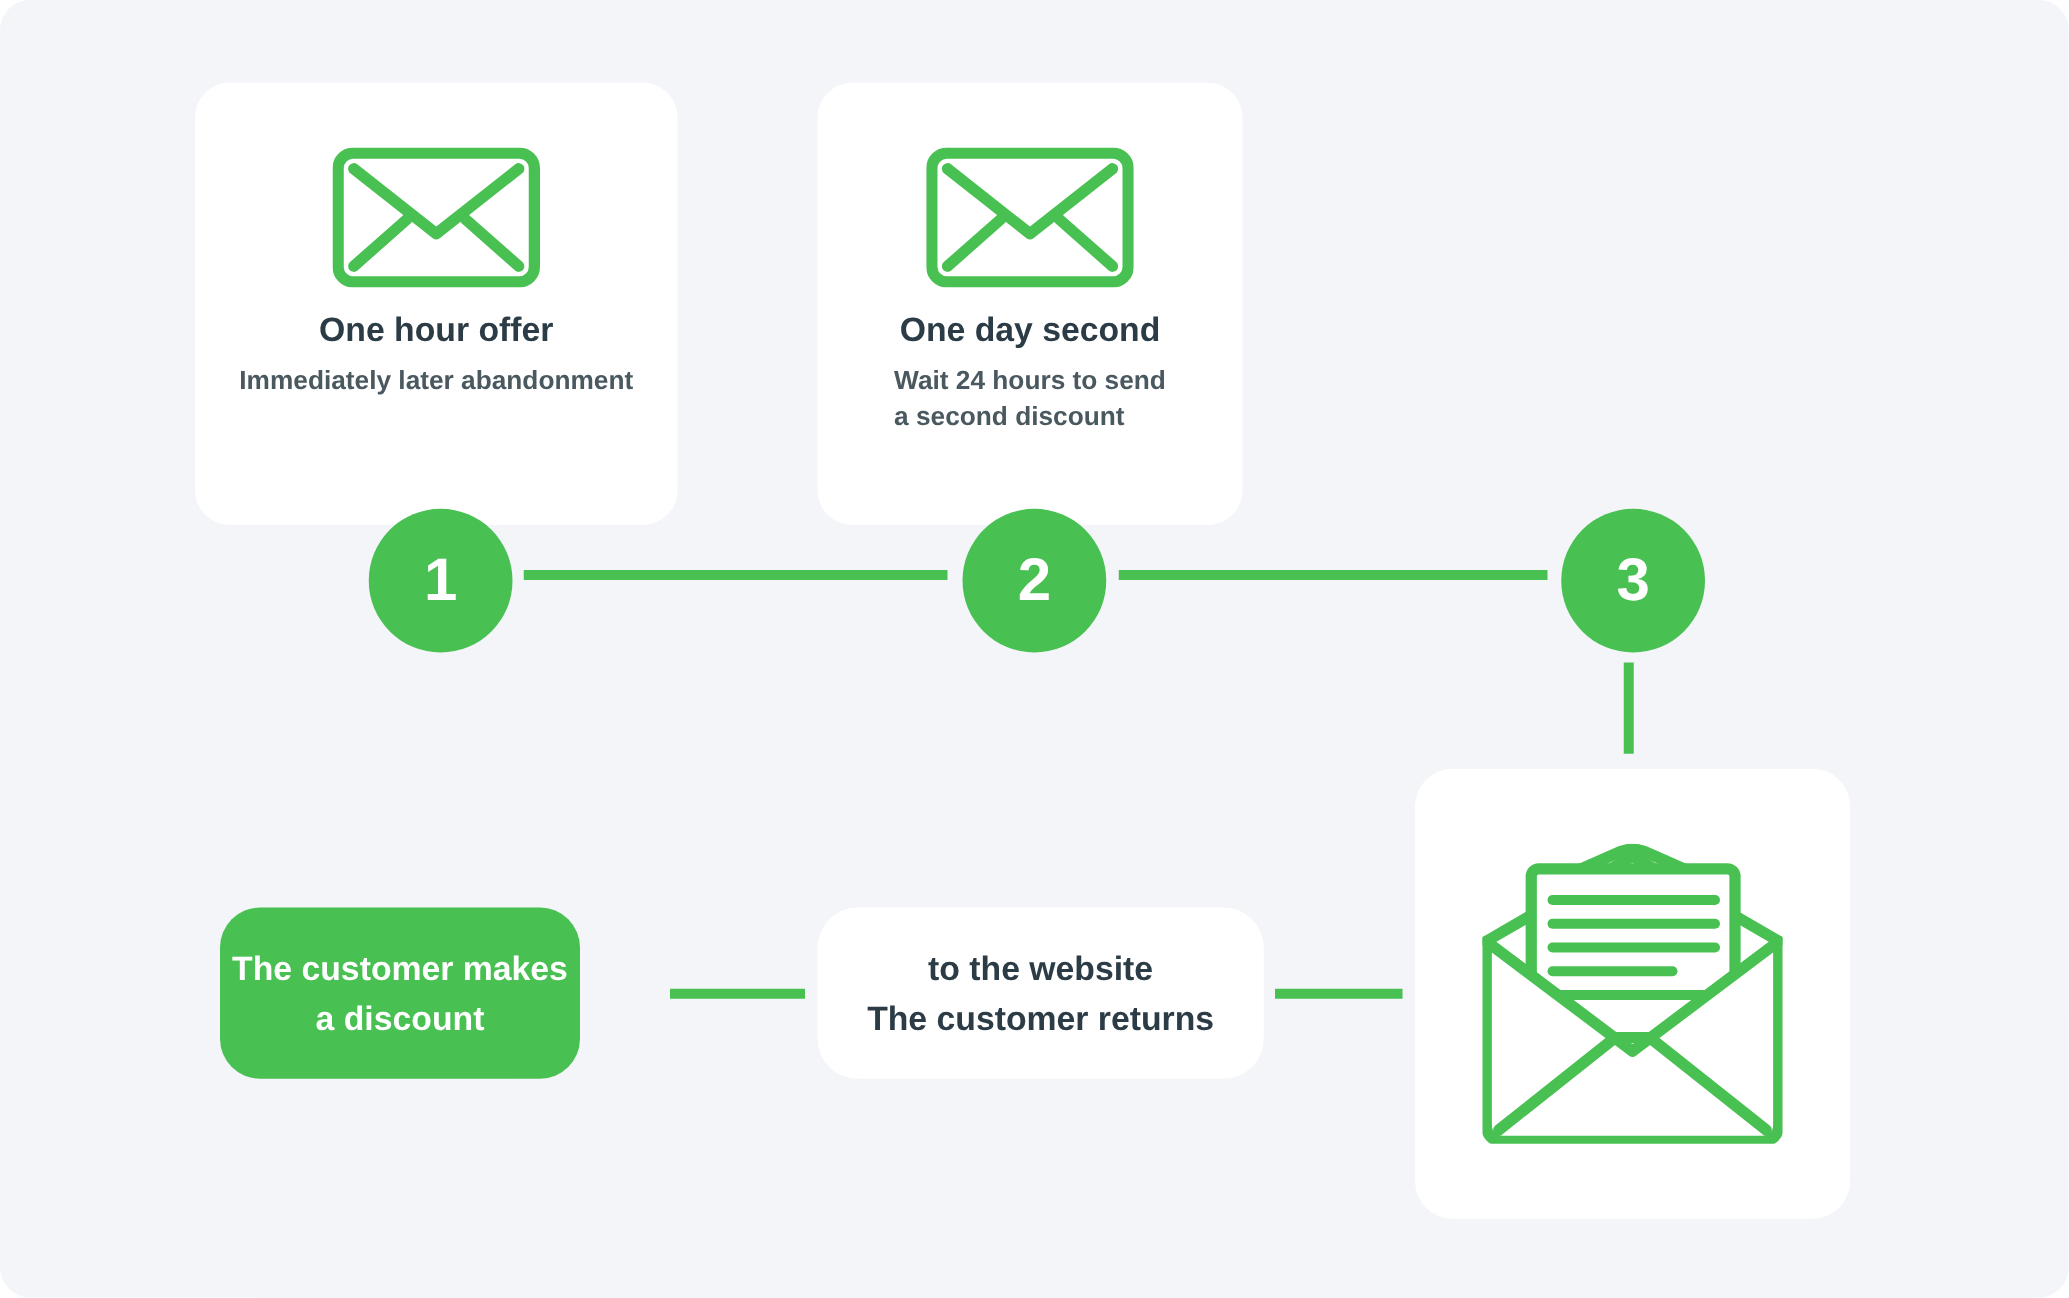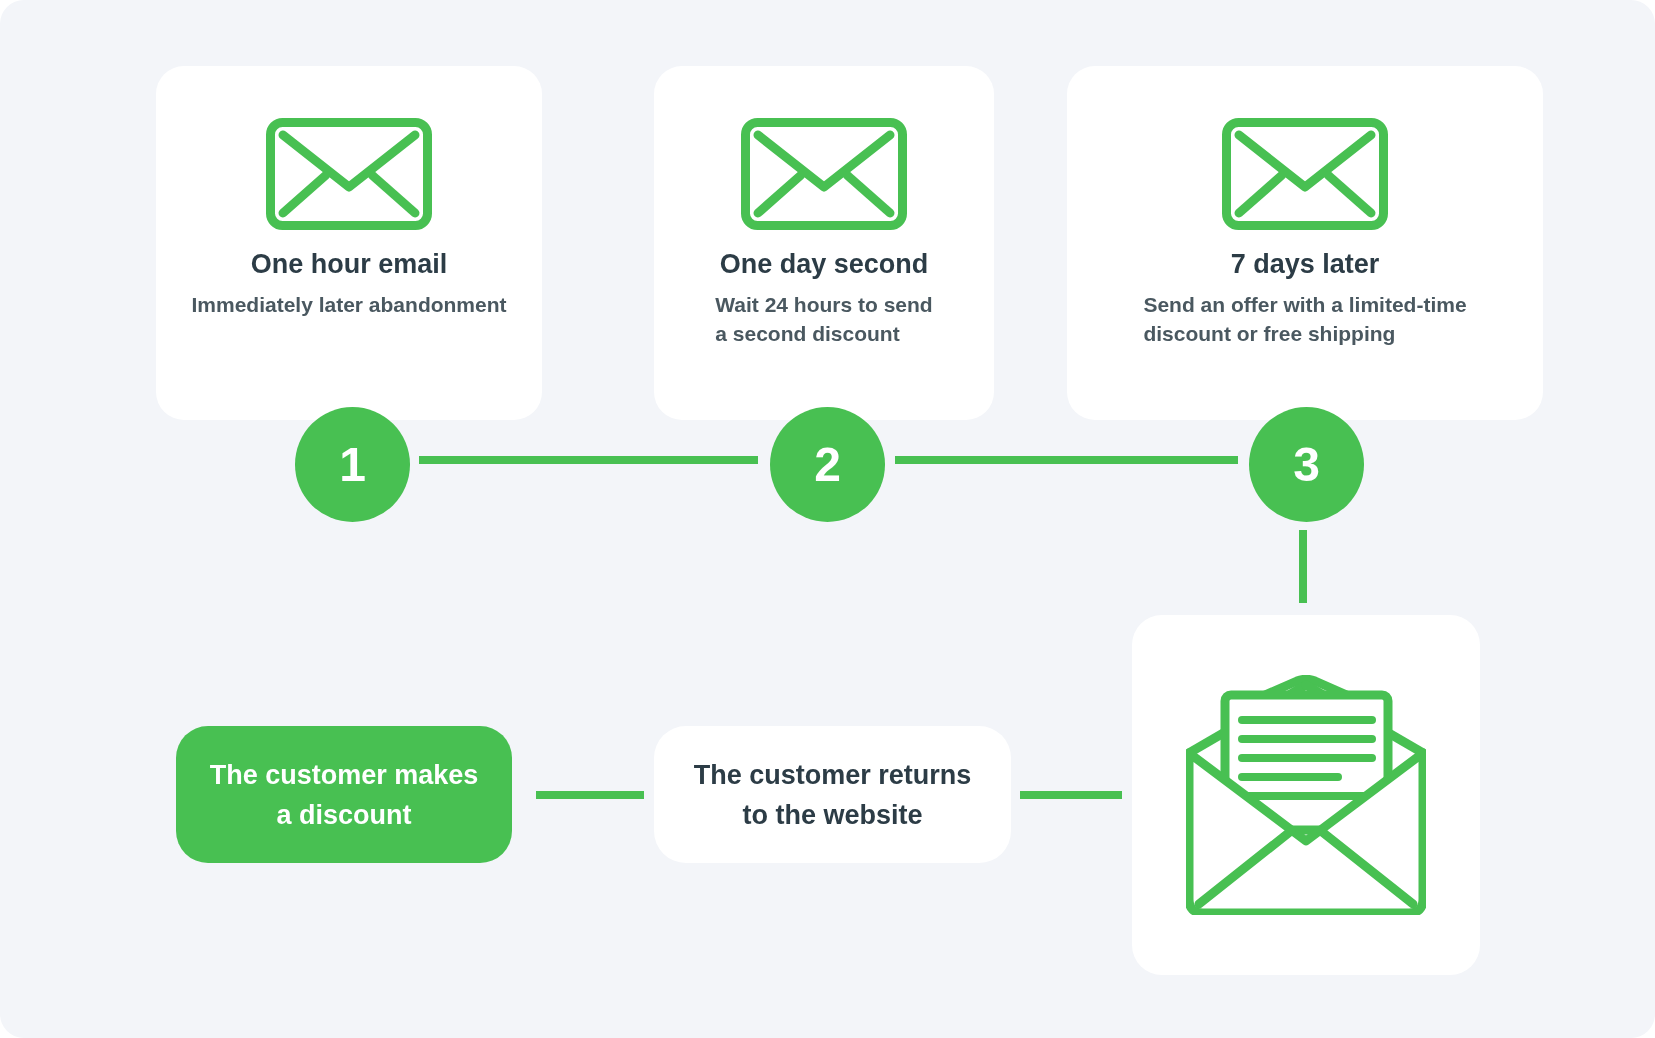--- a/index.html
+++ b/index.html
@@ -40,21 +40,21 @@
   .hseg-2{left:895px;top:456px;width:343px;height:8px;}
   .vline{left:1299px;top:530px;width:8px;height:73px;}
   .conn-1{left:536px;top:791px;width:108px;height:8px;}
   .conn-2{left:1020px;top:791px;width:102px;height:8px;}
   
   .flow-box{
     position:absolute;top:726px;height:137px;border-radius:32px;
     display:flex;flex-direction:column;justify-content:center;align-items:center;
     font-size:27px;font-weight:bold;line-height:40px;text-align:center;
   }
-  .purchase-box{left:176px;width:336px;background:var(--green);color:#fff;}
+  .purchase-box{left:176px;width:288px;background:var(--green);color:#fff;}
   .returns-box{left:654px;width:357px;background:var(--card);color:var(--title);}
   .result-card{
     position:absolute;left:1132px;top:615px;width:348px;height:360px;
     background:var(--card);border-radius:30px;
     display:flex;align-items:center;justify-content:center;
   }
   svg{display:block;}
 </style>
 </head>
 <body>
@@ -64,21 +64,21 @@
   <div class="card card-1">
     <span class="env-icon">
       <svg width="166" height="112" viewBox="0 0 166 112" fill="none" stroke="#48C052" stroke-width="9" stroke-linecap="round" stroke-linejoin="round">
         <rect x="4.5" y="4.5" width="157" height="103" rx="12"></rect>
         <path d="M17 17 L83 69 L149 17"></path>
         <path d="M17 95 L59.5 57.5"></path>
         <path d="M149 95 L106.5 57.5"></path>
       </svg>
     </span>
     <div class="card-title">
-      <div>One hour email</div>
+      <div>One hour offer</div>
     </div>
     <div class="card-sub">
       <div>Immediately later abandonment</div>
       <div></div>
     </div>
   </div>
 
   <div class="card card-2">
     <span class="env-icon">
       <svg width="166" height="112" viewBox="0 0 166 112" fill="none" stroke="#48C052" stroke-width="9" stroke-linecap="round" stroke-linejoin="round">
@@ -91,57 +91,39 @@
     <div class="card-title">
       <div>One day second</div>
       <div></div>
     </div>
     <div class="card-sub">
       <div>Wait 24 hours to send</div>
       <div>a second discount</div>
     </div>
   </div>
 
-  <div class="card card-3">
-    <span class="env-icon">
-      <svg width="166" height="112" viewBox="0 0 166 112" fill="none" stroke="#48C052" stroke-width="9" stroke-linecap="round" stroke-linejoin="round">
-        <rect x="4.5" y="4.5" width="157" height="103" rx="12"></rect>
-        <path d="M17 17 L83 69 L149 17"></path>
-        <path d="M17 95 L59.5 57.5"></path>
-        <path d="M149 95 L106.5 57.5"></path>
-      </svg>
-    </span>
-    <div class="card-title">
-      <div>7 days later</div>
-      <div></div>
-    </div>
-    <div class="card-sub">
-      <div>Send an offer with a limited-time</div>
-      <div>discount or free shipping</div>
-    </div>
-  </div>
 
   <div class="line hseg-1"></div>
   <div class="line hseg-2"></div>
   <div class="line vline"></div>
 
   <div class="circle circle-1">1</div>
   <div class="circle circle-2">2</div>
   <div class="circle circle-3">3</div>
 
   <div class="flow-box purchase-box">
     <div>The customer makes</div>
     <div>a discount</div>
   </div>
 
   <div class="line conn-1"></div>
 
   <div class="flow-box returns-box">
+    <div>to the website</div>
     <div>The customer returns</div>
-    <div>to the website</div>
   </div>
 
   <div class="line conn-2"></div>
 
   <div class="result-card">
     <span>
       <svg width="240" height="240" viewBox="0 0 240 240" fill="none" stroke="#48C052" stroke-width="9" stroke-linecap="round" stroke-linejoin="round">
 
         <path d="M52 32 L111 6 Q120 2.5 129 6 L188 32"></path>
 

